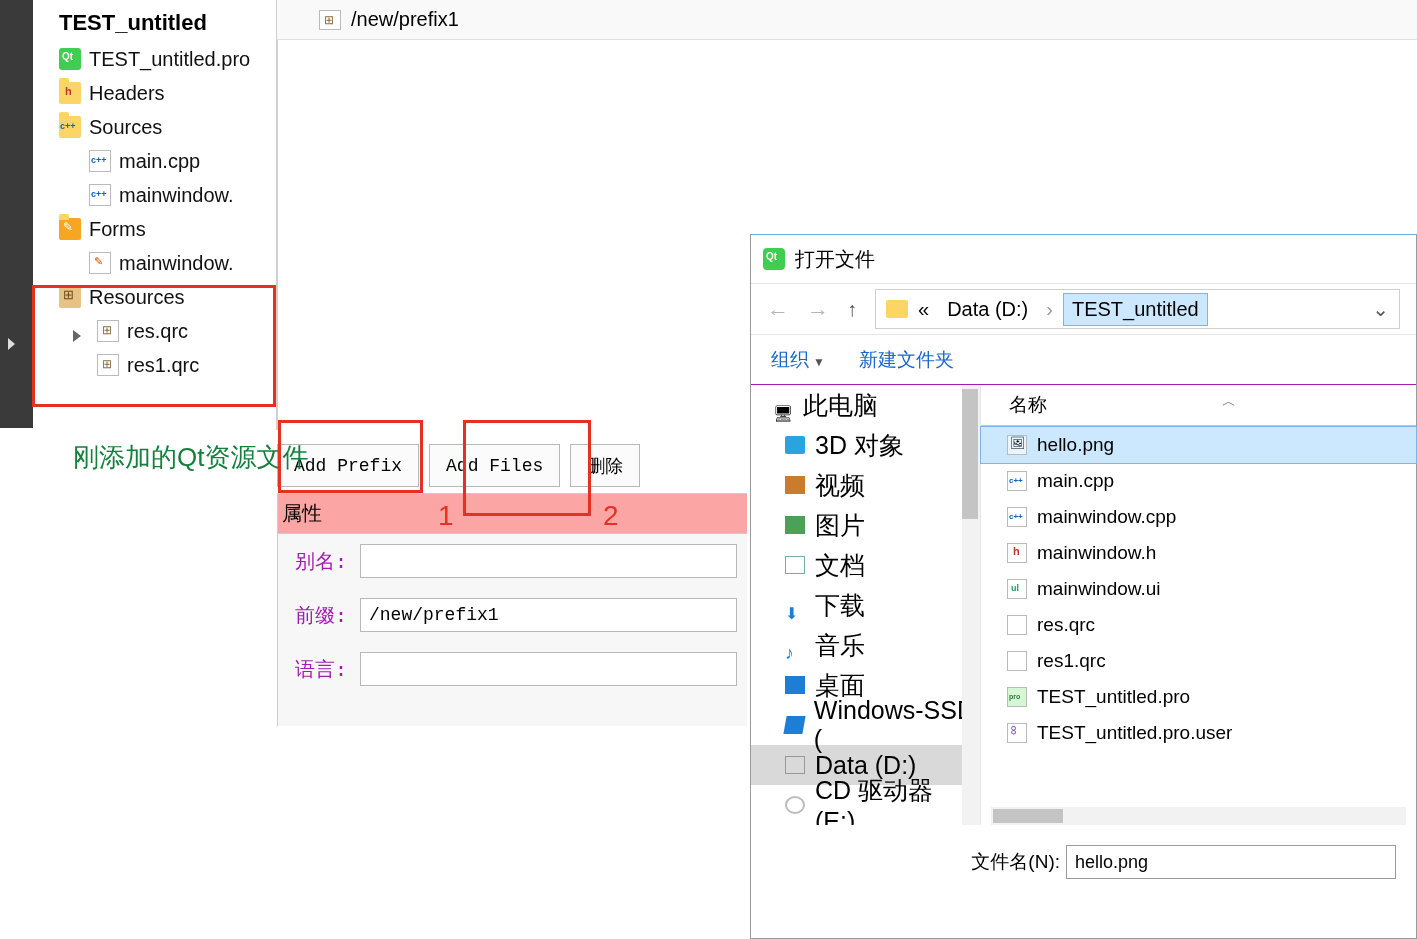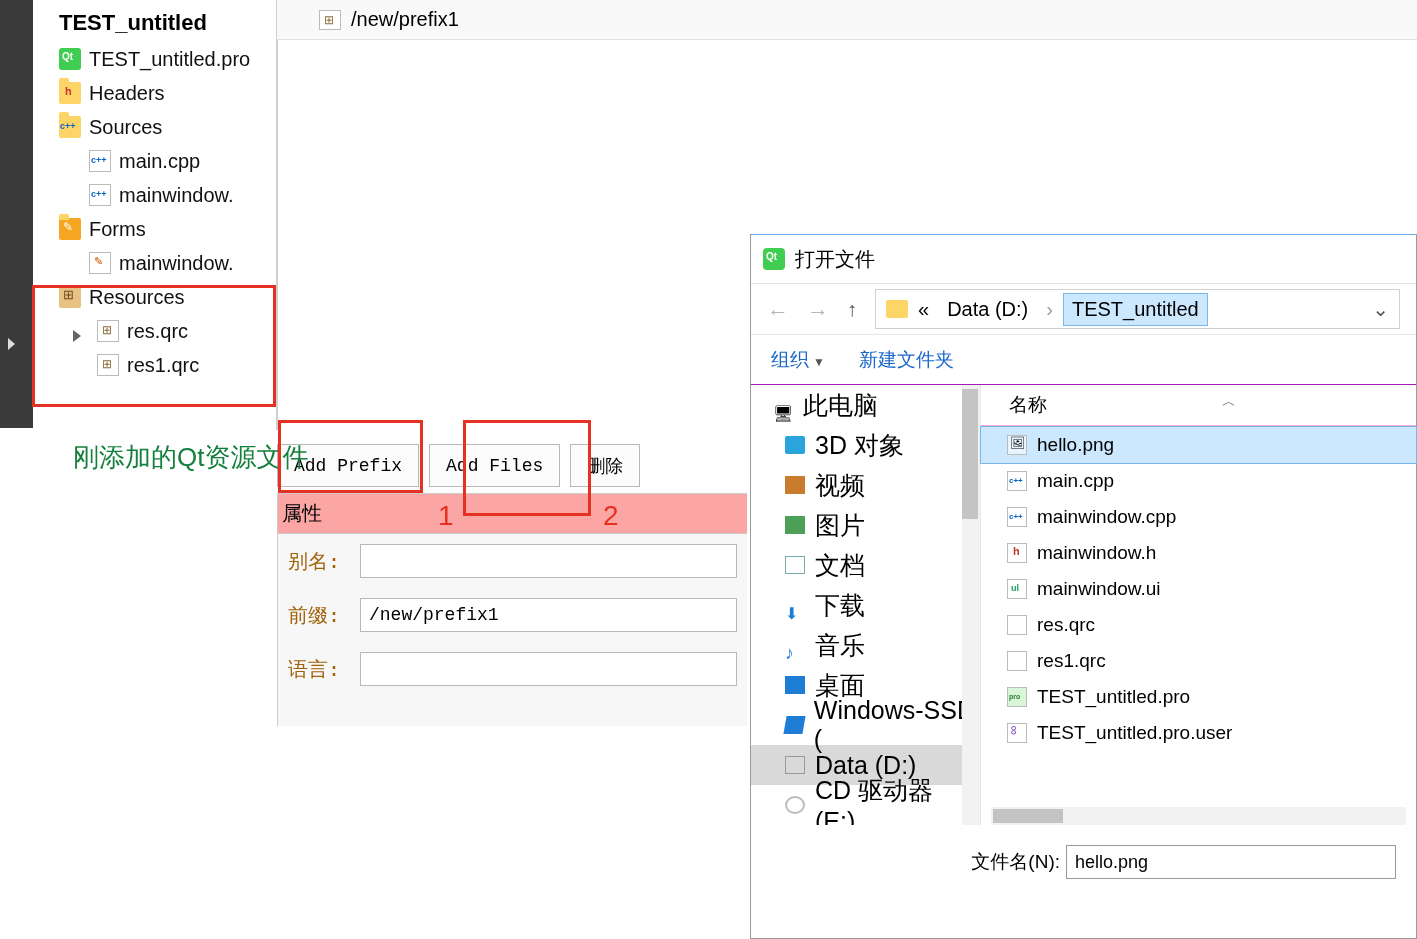--- a/index.html
+++ b/index.html
@@ -85,21 +85,21 @@
     cursor:pointer;
   }
   .props{
     position:absolute;left:277px;top:493px;width:470px;
     background:#f7f7f7;border-top:1px solid #ccc;border-left:1px solid #ccc;
     font-family:"SimSun","宋体",monospace;font-size:20px;
     padding-bottom:30px;
   }
   .props-title{padding:6px 0 6px 4px;border-bottom:1px solid #ccc;background:#fca5a5;}
   .prop-row{display:flex;align-items:center;height:54px;padding:0 10px;}
-  .prop-row label{width:72px;color:#a16207;text-align:left;padding-right:6px;}
+  .prop-row label{width:72px;color:#a21caf;text-align:center;padding-right:6px;}
   .prop-row input{
     flex:1;height:34px;border:1px solid #b8b8b8;background:#fff;
     font-family:"Courier New",monospace;font-size:18px;padding:0 8px;
   }
 
   
   .dlg{
     position:absolute;left:750px;top:234px;width:667px;height:705px;
     background:#fff;border:1px solid #9a9a9a;border-top:1px solid #6aa9e6;
     box-shadow:inset 0 0 0 1px #fff;

